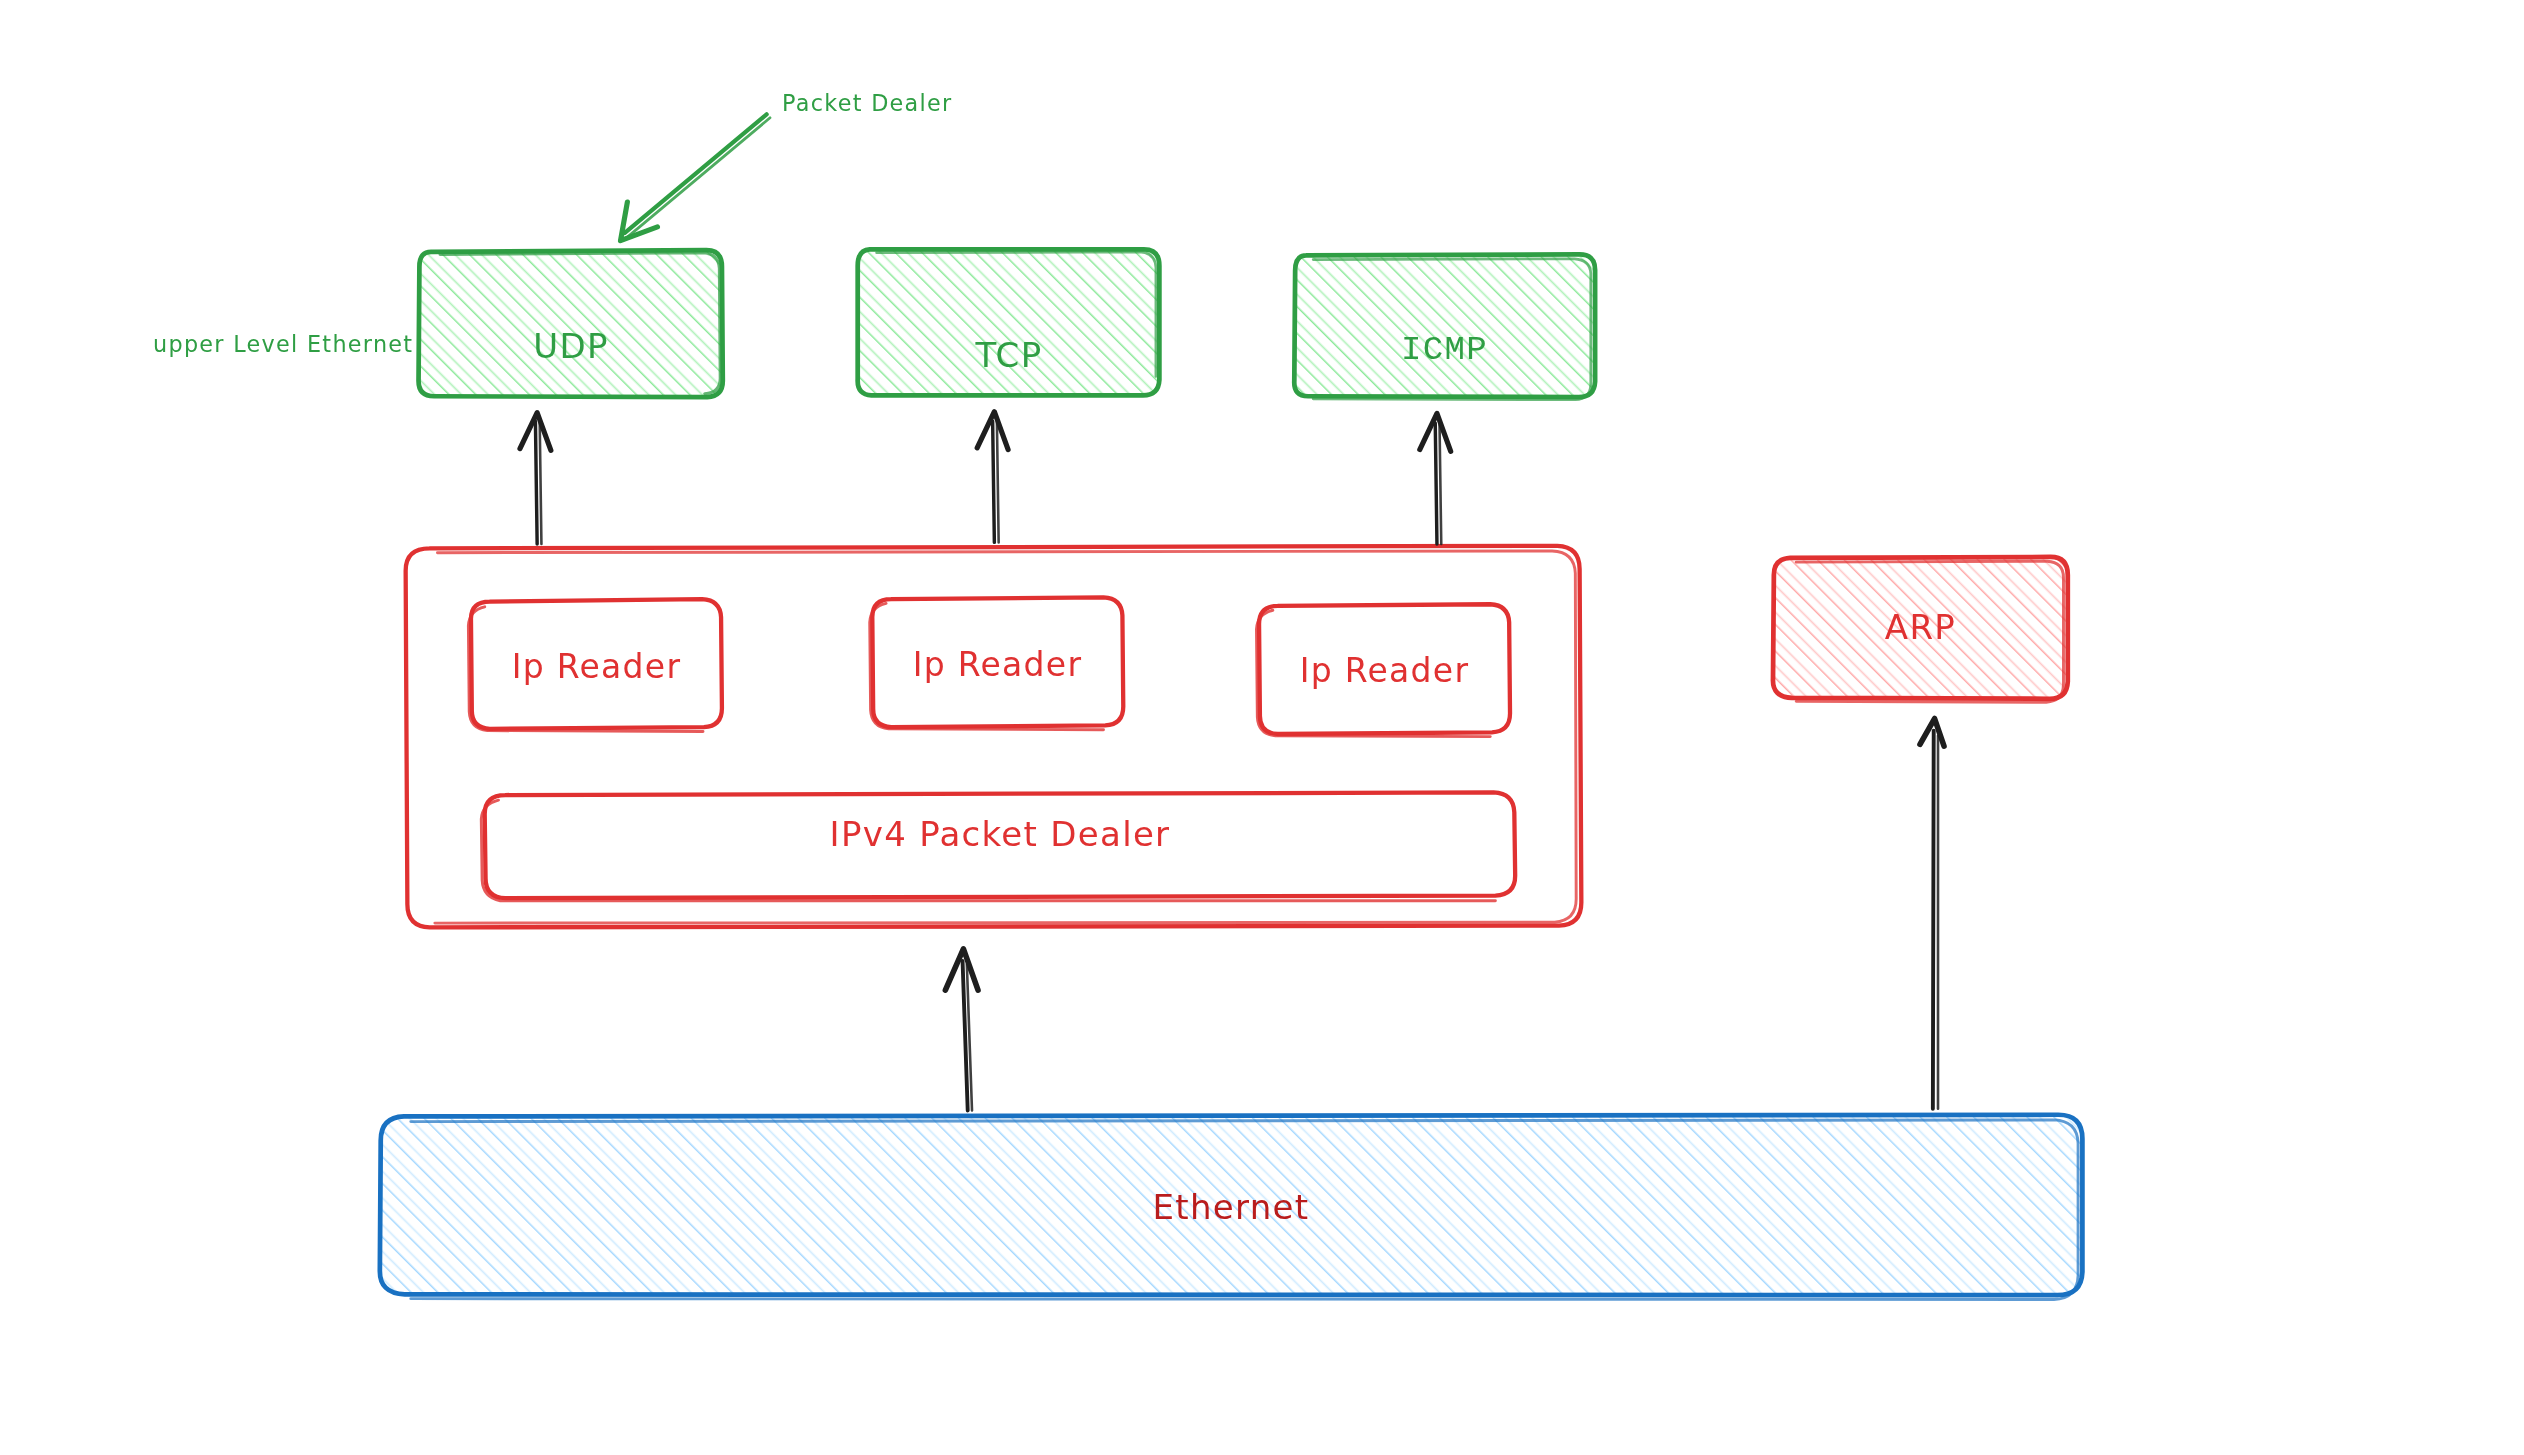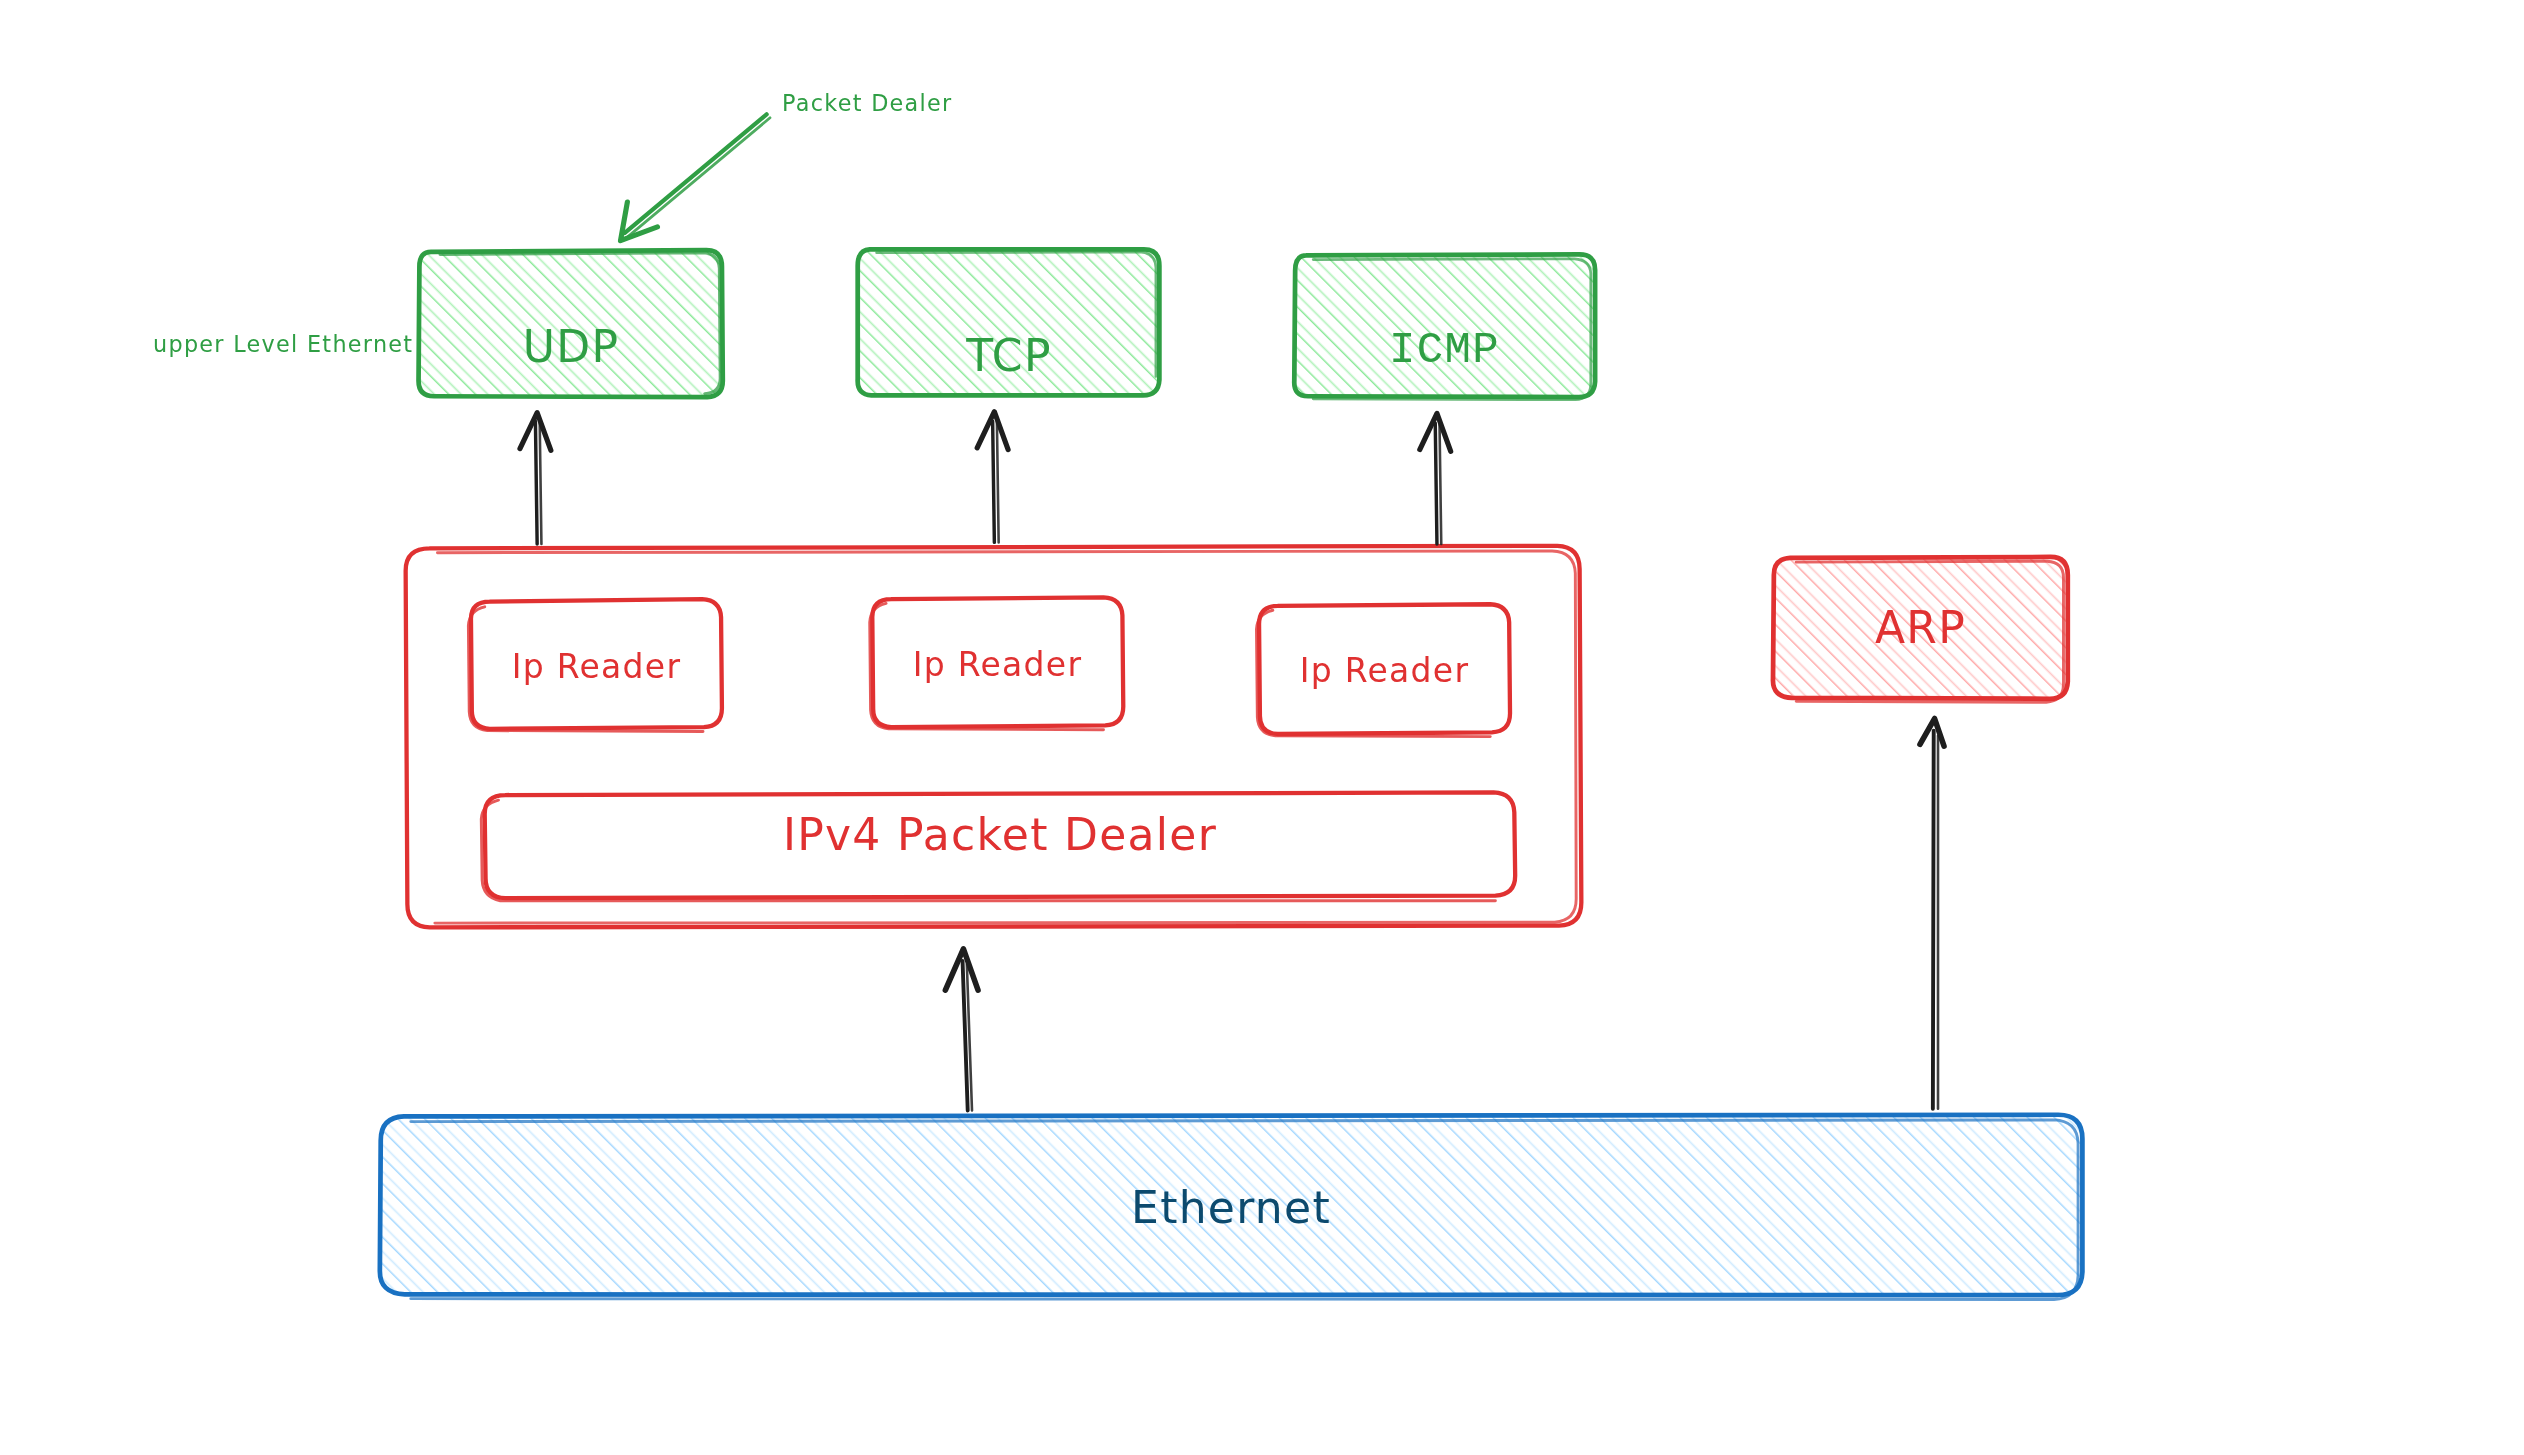--- a/index.html
+++ b/index.html
@@ -26,23 +26,23 @@
     display: flex;
     align-items: center;
     justify-content: center;
     text-align: center;
     pointer-events: none;
     white-space: nowrap;
     letter-spacing: 1.3px;
   }
   .lbl-green  { color: #2f9e44; margin-top: 22px; }
   .lbl-red    { color: #e03131; }
-  .lbl-blue   { color: #0c4a6e; }
+  .lbl-blue   { color: #b91c1c; }
 
-  .f-big   { font-size: 44px; }
+  .f-big   { font-size: 34px; }
   .f-mid   { font-size: 33px; }
   .f-note  { font-size: 22.3px; }
 </style>
 </head>
 <body>
 
 <svg id="canvas" viewBox="0 0 2938 1694" xmlns="http://www.w3.org/2000/svg">
   <defs>
     <pattern id="hatch-green" width="22" height="22" patternTransform="rotate(-45)" patternUnits="userSpaceOnUse">
       <line x1="0" y1="0" x2="0" y2="22" stroke="#8ce99a" stroke-width="3.5"></line>

